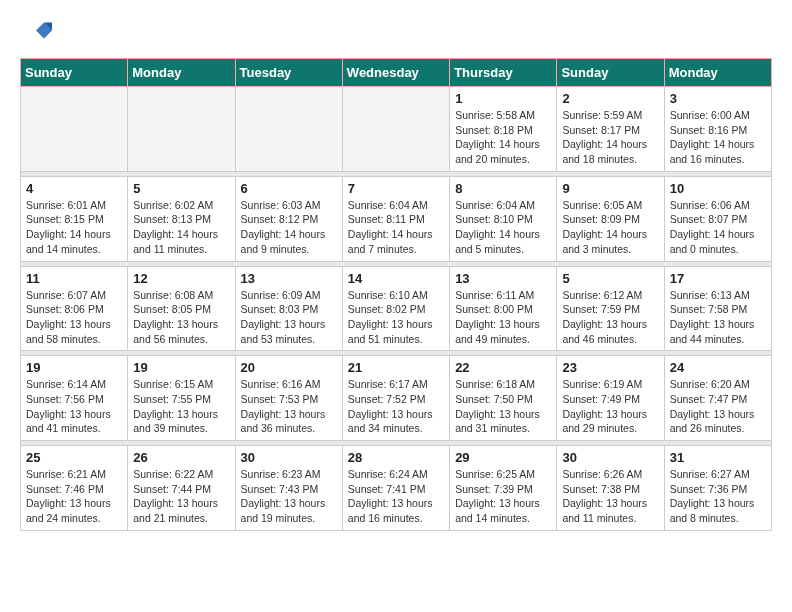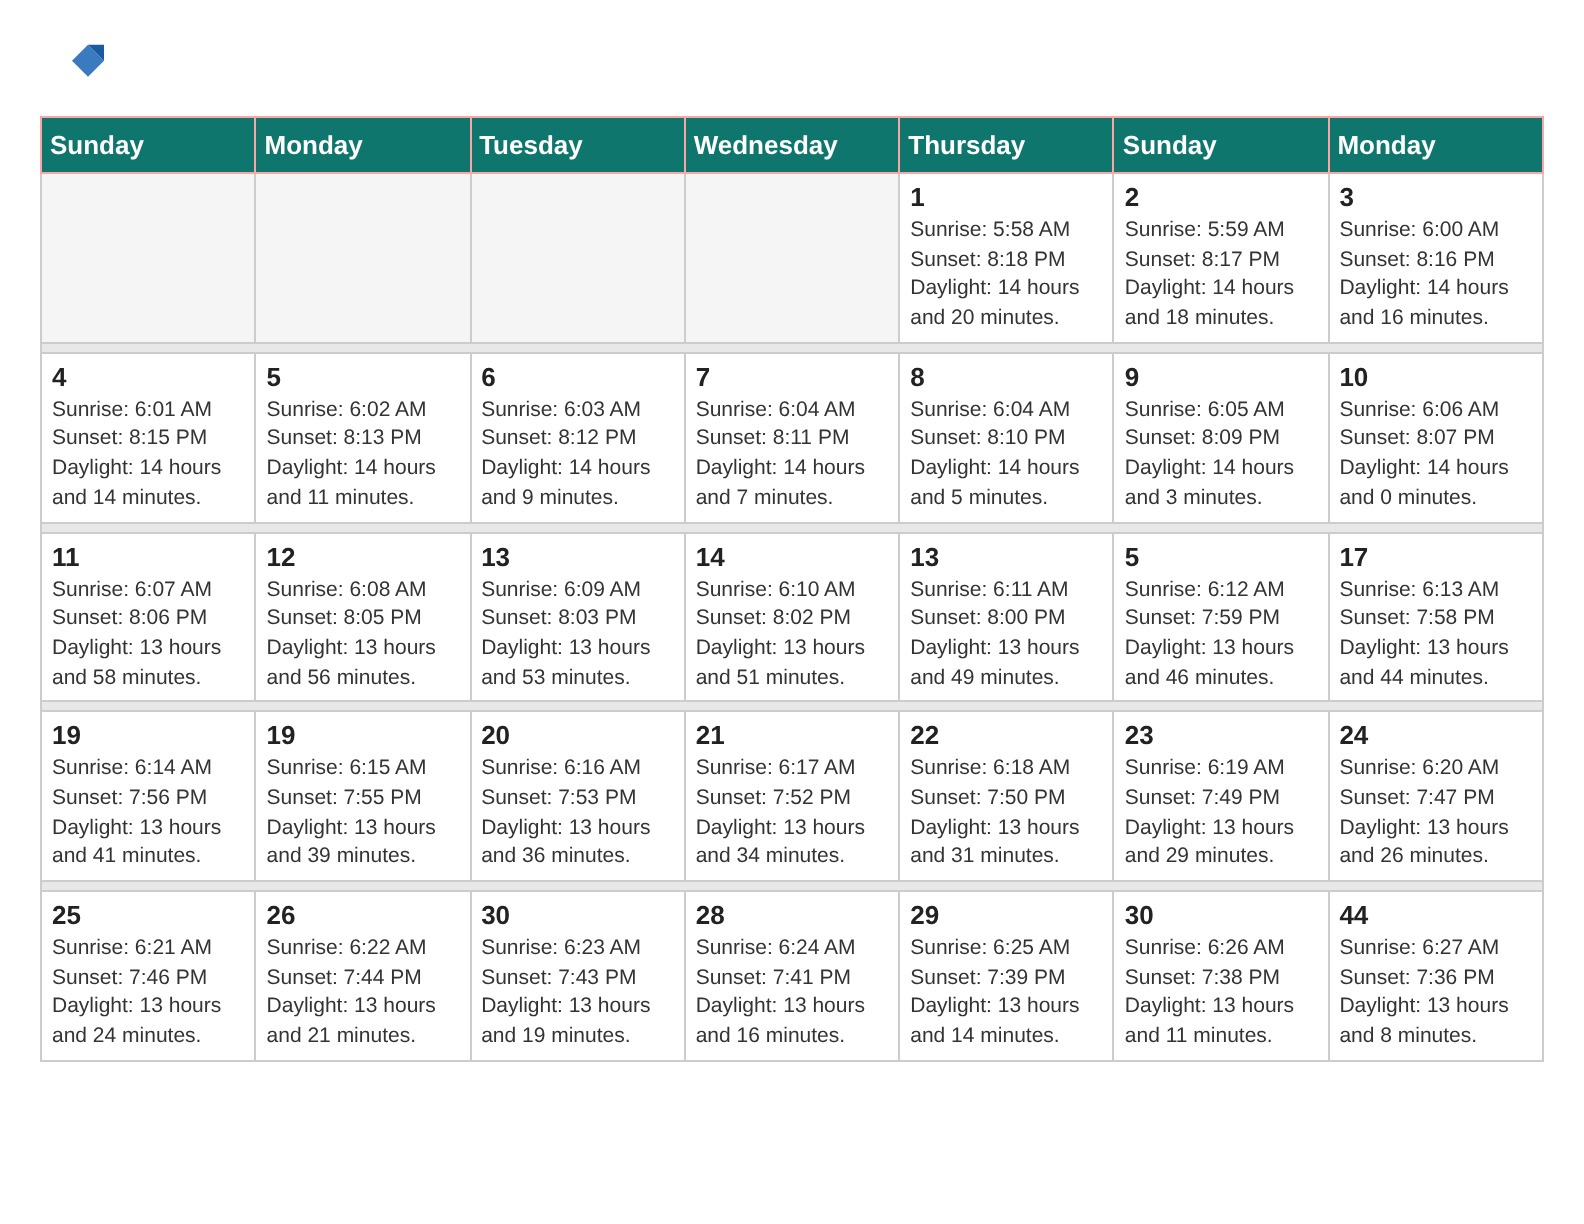--- a/index.html
+++ b/index.html
@@ -261,19 +261,19 @@
           </td>
           <td>
             <div class="cell-date">29</div>
             <div class="cell-info">Sunrise: 6:25 AM<br>Sunset: 7:39 PM<br>Daylight: 13 hours and 14 minutes.</div>
           </td>
           <td>
             <div class="cell-date">30</div>
             <div class="cell-info">Sunrise: 6:26 AM<br>Sunset: 7:38 PM<br>Daylight: 13 hours and 11 minutes.</div>
           </td>
           <td>
-            <div class="cell-date">44</div>
+            <div class="cell-date">31</div>
             <div class="cell-info">Sunrise: 6:27 AM<br>Sunset: 7:36 PM<br>Daylight: 13 hours and 8 minutes.</div>
           </td>
         </tr>
       </tbody>
   </table>
 </div>
 
 </body></html>

